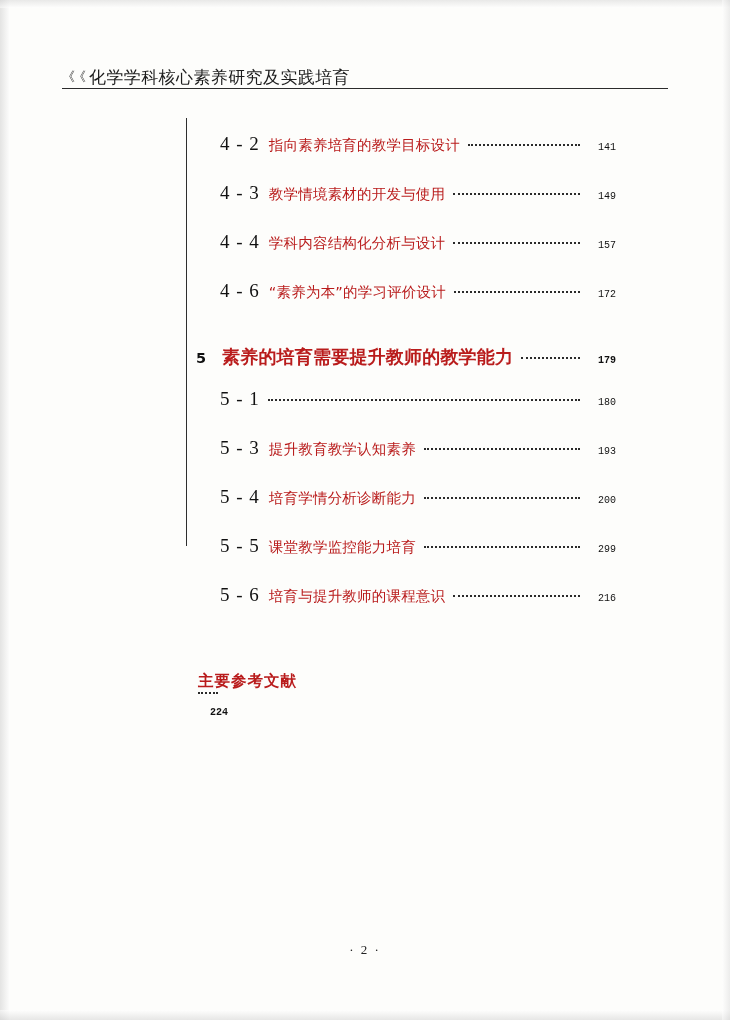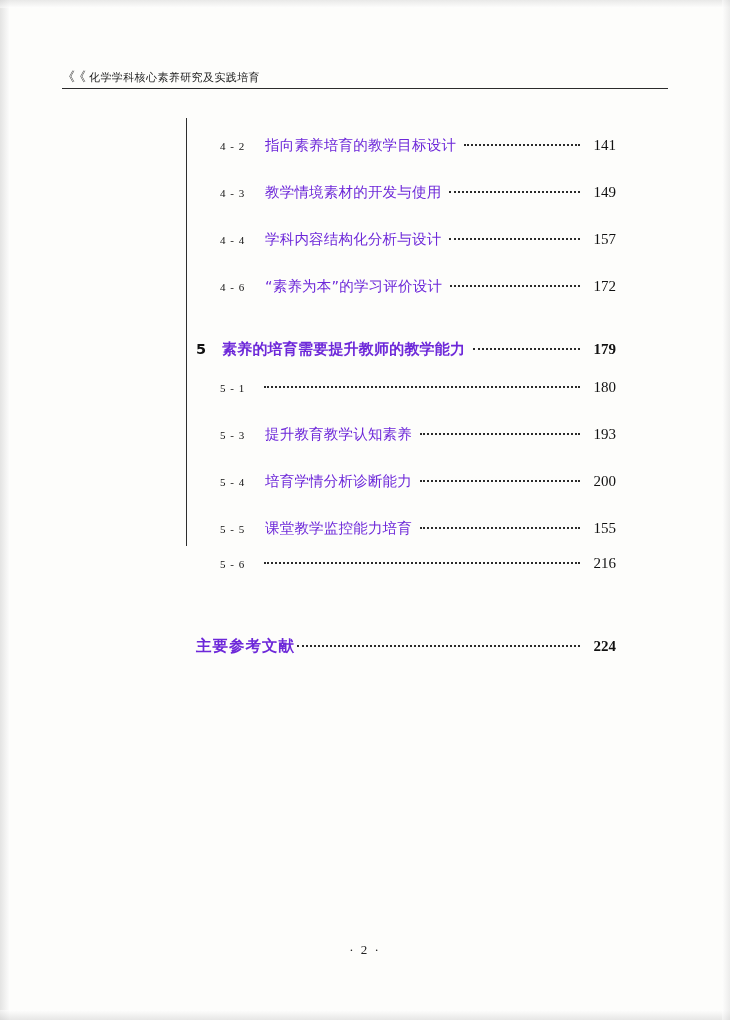--- a/index.html
+++ b/index.html
@@ -37,21 +37,21 @@
     font-family: "DejaVu Sans", sans-serif;
     font-size: 13px;
     color: #333;
     letter-spacing: -2px;
     margin-right: 5px;
     line-height: 1;
     padding-bottom: 2px;
   }
   .header-title {
     font-family: "DejaVu Sans", "Liberation Sans", sans-serif;
-    font-size: 11px;
+    font-size: 17px;
     color: #1c1c1c;
     letter-spacing: 0.4px;
     white-space: nowrap;
   }
   .header-rule {
     position: absolute;
     left: 62px;
     top: 88px;
     width: 606px;
     height: 1px;
@@ -86,69 +86,70 @@
   .row.chapter {
     padding-left: 0px;
     margin-top: 20px;
     margin-bottom: 8px;
     font-weight: bold;
   }
   .row.refs {
     padding-left: 0px;
     margin-top: 40px;
     font-weight: bold;
+    flex-direction: column;
   }
   .num {
     font-family: "Liberation Serif", serif;
-    font-size: 11px;
+    font-size: 19px;
     letter-spacing: 1px;
     white-space: nowrap;
     color: #111;
     min-width: 36px;
   }
   .row.chapter .num {
     font-family: "DejaVu Sans", sans-serif;
     font-size: 14.5px;
     font-weight: bold;
     min-width: 16px;
   }
   .title {
     font-family: "DejaVu Sans", "Liberation Sans", sans-serif;
     font-size: 14.5px;
-    color: #6d28d9;
+    color: #b91c1c;
     white-space: nowrap;
     padding-left: 9px;
     letter-spacing: 0.2px;
     margin-top: 12px;
   }
   .row.chapter .title {
     font-weight: bold;
-    font-size: 15px;
+    font-size: 18px;
     padding-left: 10px;
   }
   .row.refs .title {
     font-weight: bold;
     font-size: 15.5px;
     padding-left: 0;
     letter-spacing: 1px;
   }
   .dots {
     flex: 1;
     margin: 0 6px 0 8px;
     border-bottom: 2px dotted #2a2a2a;
     position: relative;
     top: -4px;
     min-width: 20px;
   }
   .row.refs .dots {
     margin-left: 2px;
   }
   .page-num {
-    font-family: Liberation Serif, serif;
-    font-size: 15px;
+    font-family: Liberation Mono, monospace;
+    font-size: 10px;
     color: #111;
     min-width: 30px;
     text-align: right;
     white-space: nowrap;
   }
   .folio {
     position: absolute;
     left: 0;
     top: 942px;
     width: 730px;
@@ -246,24 +247,25 @@
       <div class="row sub">
         <span class="num">5 - 4</span>
         <span class="title">培育学情分析诊断能力</span>
         <span class="dots"></span>
         <span class="page-num">200</span>
       </div>
       <div class="row sub">
         <span class="num">5 - 5</span>
         <span class="title">课堂教学监控能力培育</span>
         <span class="dots"></span>
-        <span class="page-num">155</span>
+        <span class="page-num">299</span>
       </div>
       <div class="row sub">
         <span class="num">5 - 6</span>
+        <span class="title">培育与提升教师的课程意识</span>
         <span class="dots"></span>
         <span class="page-num">216</span>
       </div>
       <div class="row refs">
         <span class="title">主要参考文献</span>
         <span class="dots"></span>
         <span class="page-num">224</span>
       </div>
     </div>
 

